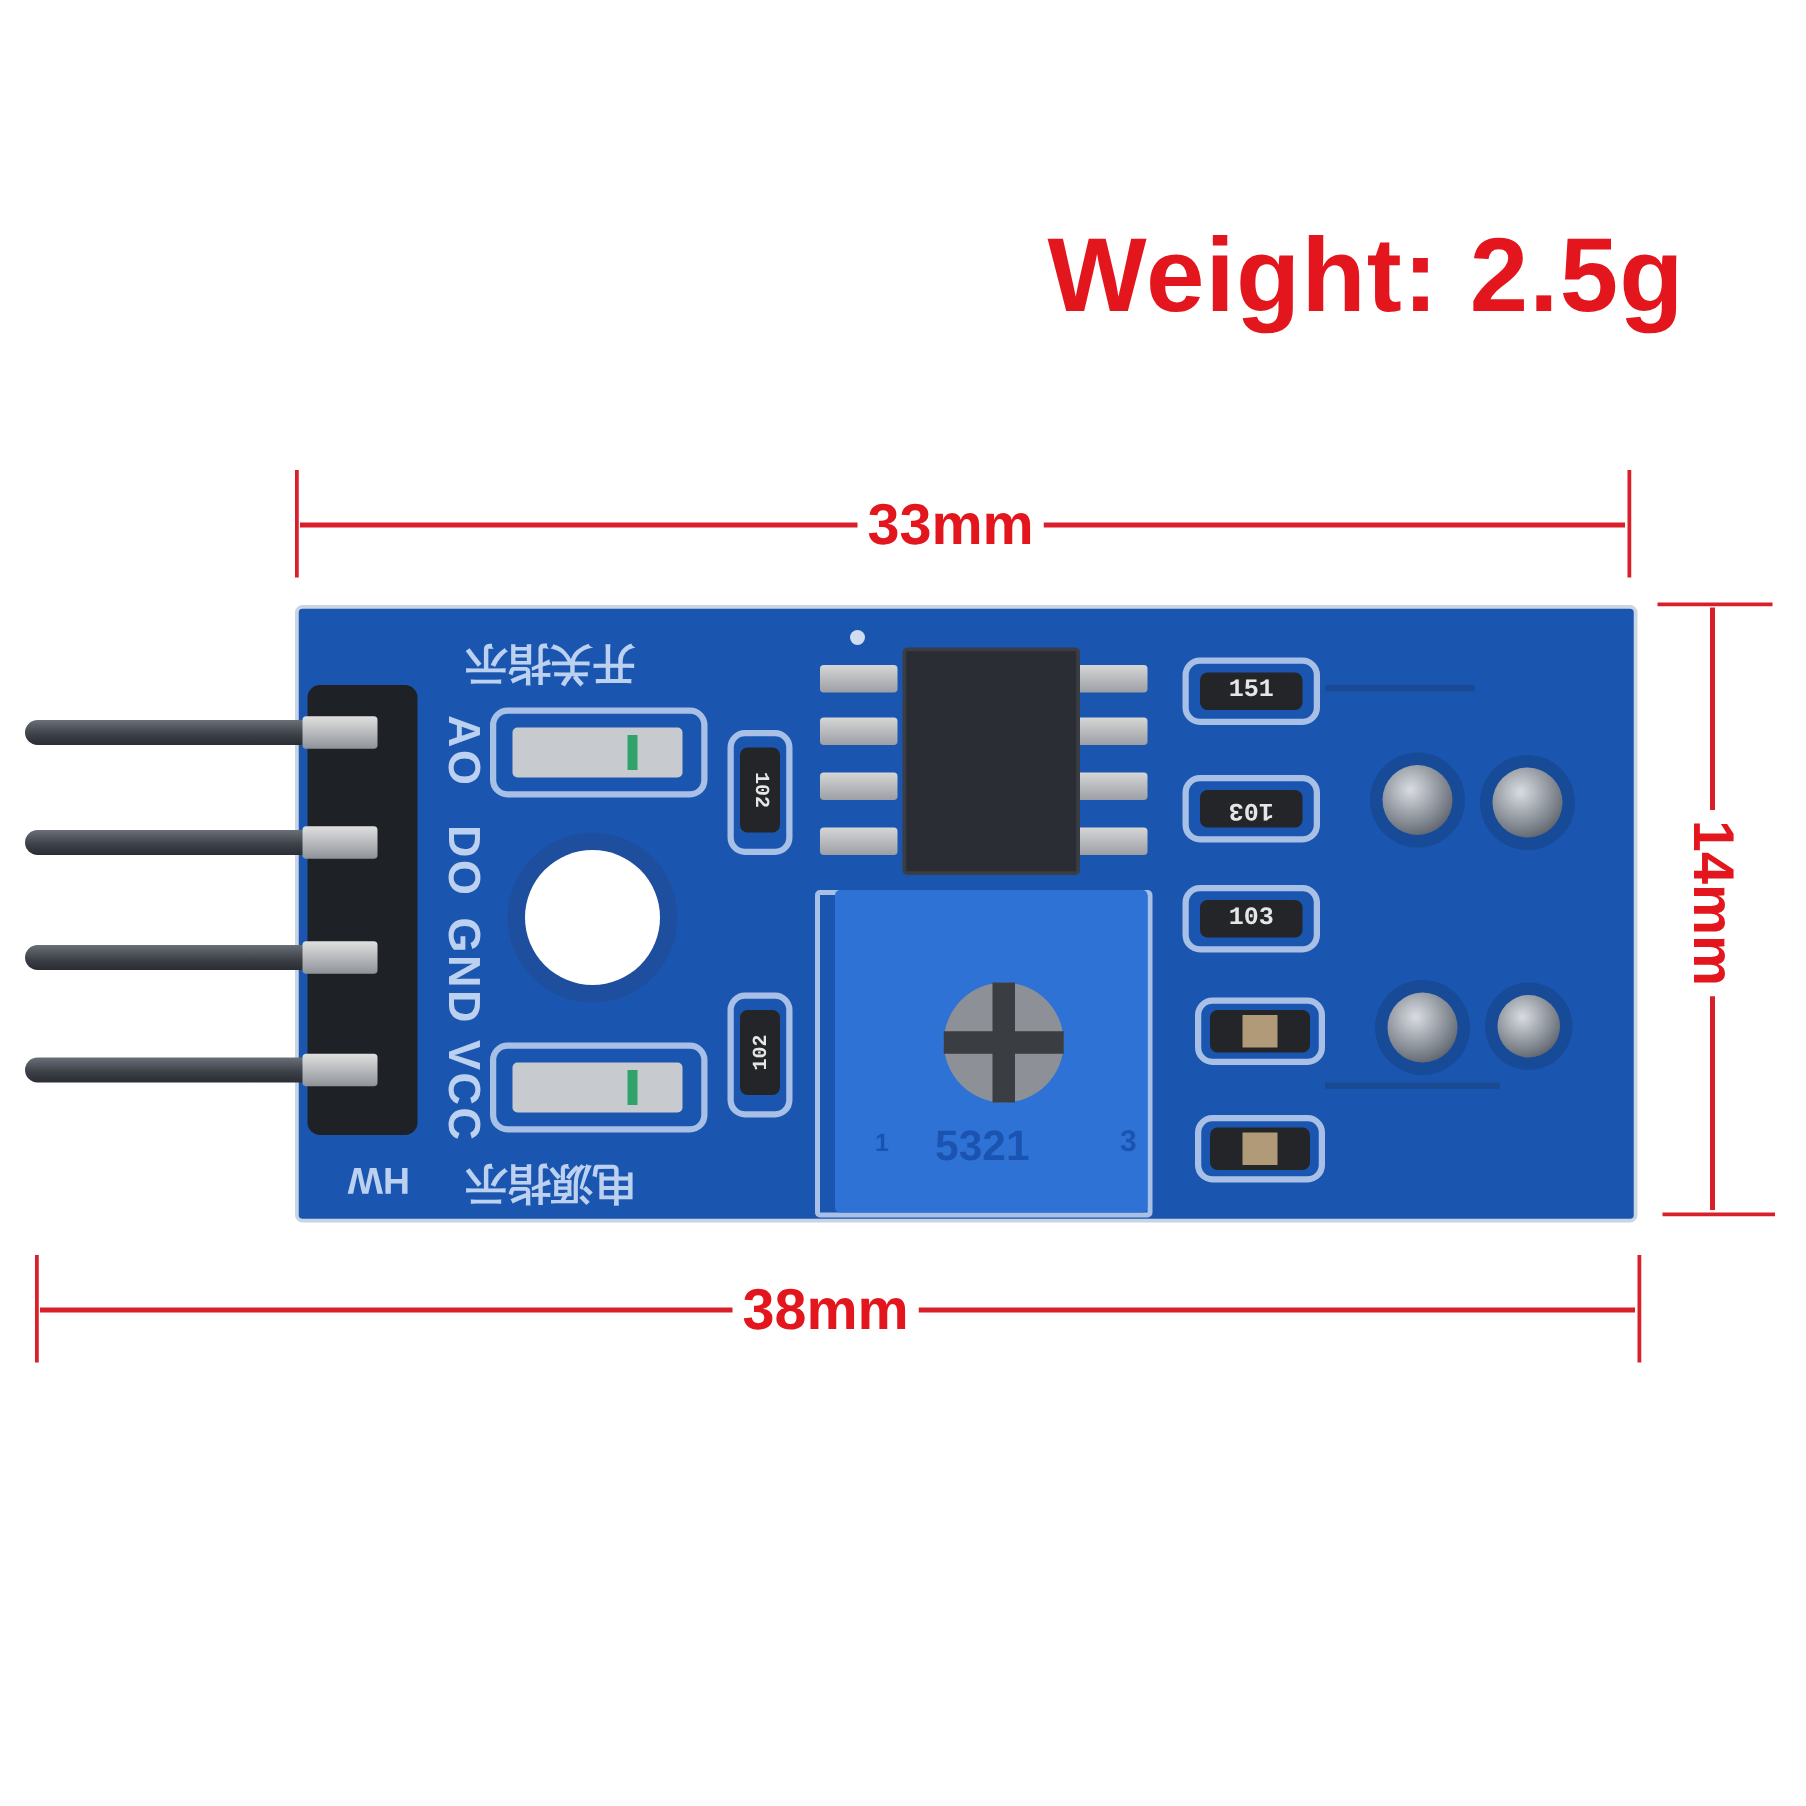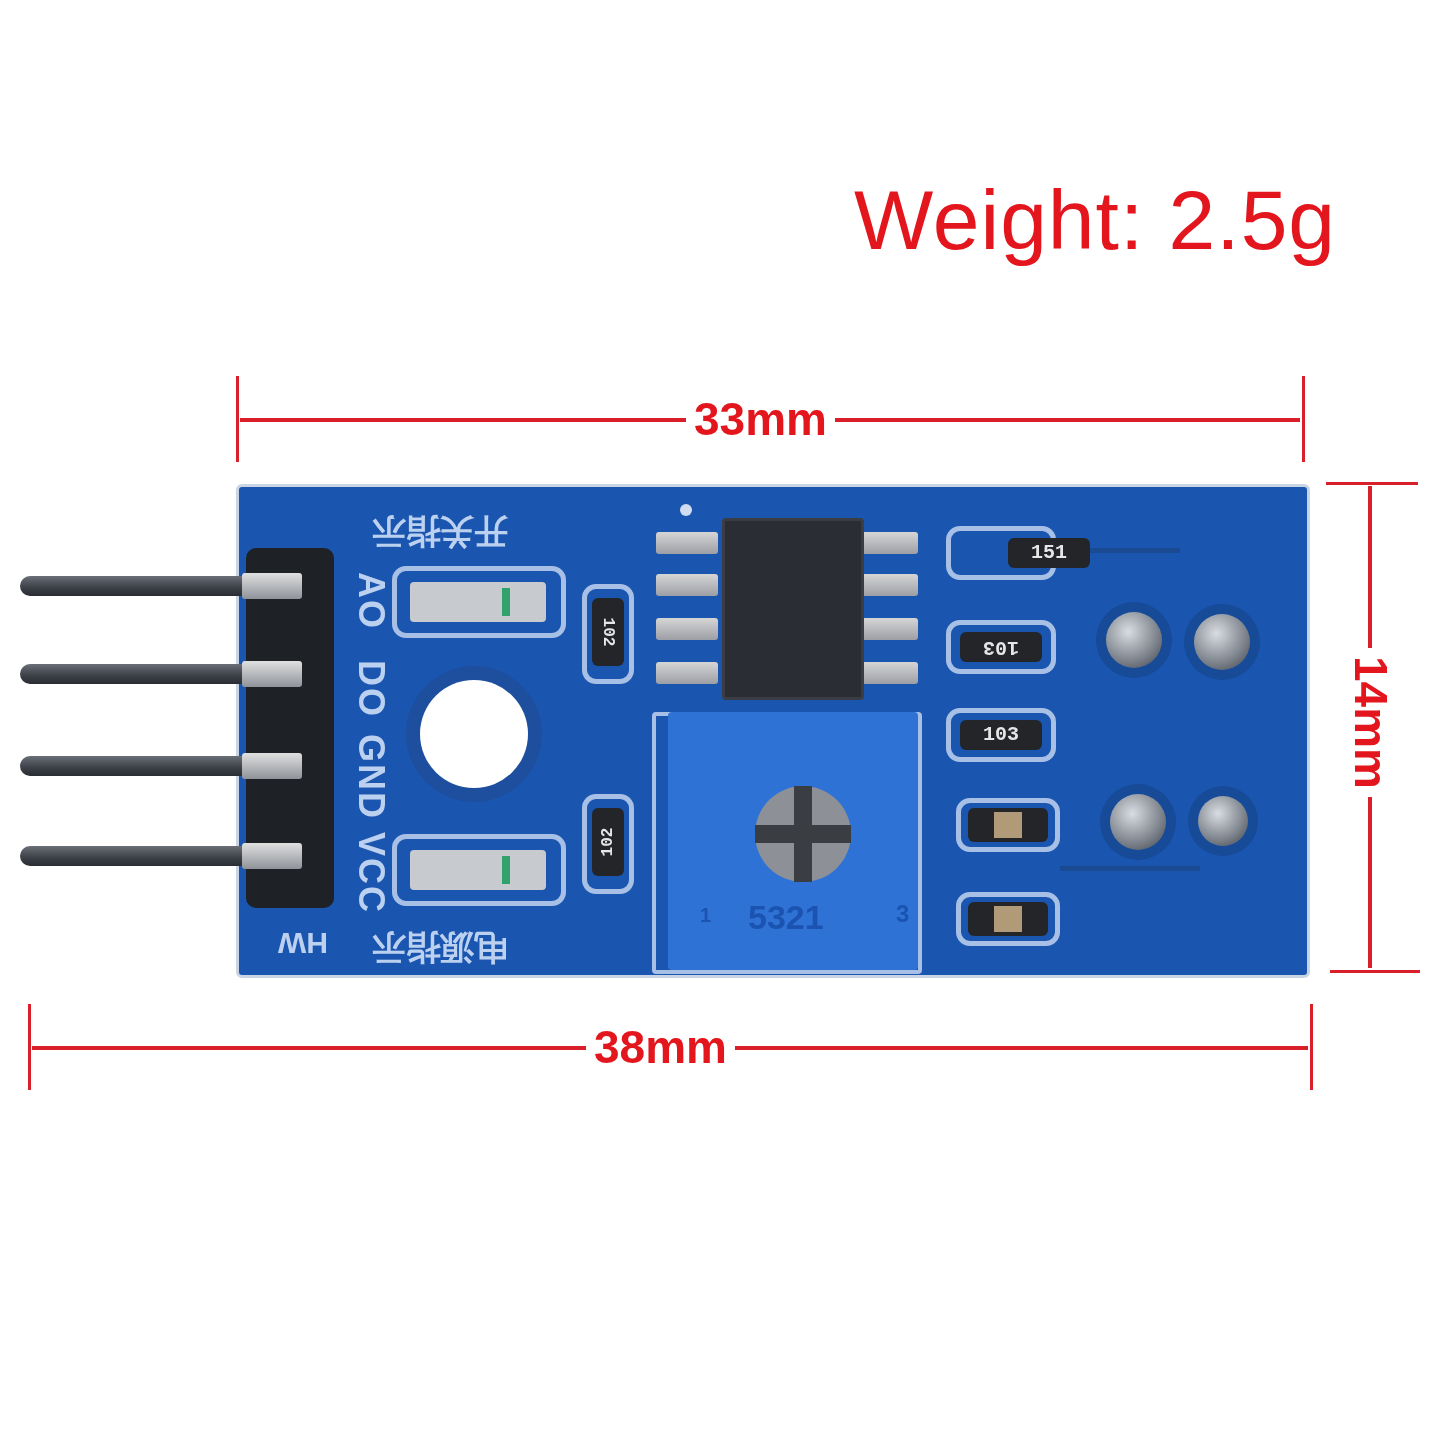--- a/index.html
+++ b/index.html
@@ -1,18 +1,18 @@
 <!DOCTYPE html>
 <html><head>
 <meta charset="utf-8">
 <style>
   html,body{margin:0;padding:0;background:#ffffff;}
   body{width:1445px;height:1445px;position:relative;overflow:hidden;font-family:"Liberation Sans",sans-serif;}
   .abs{position:absolute;}
-  .weight{left:838px;top:170px;font-size:84px;font-weight:normal;color:#e3161d;letter-spacing:1px;white-space:nowrap;line-height:100px;margin-left:16px;}
+  .weight{left:838px;top:170px;font-size:84px;font-weight:bold;color:#e3161d;letter-spacing:1px;white-space:nowrap;line-height:100px;}
   .dim-label{font-size:46px;font-weight:bold;color:#e3161d;background:#fff;padding:0 8px;line-height:50px;white-space:nowrap;font-family:"Liberation Sans Narrow","Liberation Sans",sans-serif;}
   .hline{height:4px;background:#d9202a;}
   .vtick{width:3px;background:#d9202a;}
   .pcb{left:236px;top:484px;width:1074px;height:494px;background:#1a56b0;border:3px solid #c9d4e4;border-radius:6px;box-sizing:border-box;}
   .pin{height:20px;background:linear-gradient(#6a6f78,#3b3f46 60%,#2a2d33);border-radius:10px 0 0 10px;}
   .pin-end{width:60px;height:26px;background:linear-gradient(#e0e0e0,#8f9399);border-radius:3px;}
   .header{left:246px;top:548px;width:88px;height:360px;background:#1e2126;border-radius:10px;}
   .silk{color:#bcd0ef;font-weight:bold;}
   .label-vert{transform:rotate(90deg);transform-origin:left top;font-size:36px;letter-spacing:2px;white-space:nowrap;}
   .pad-outline{border:5px solid #a8c0e6;border-radius:14px;box-sizing:border-box;}
@@ -90,21 +90,21 @@
 <div class="abs ic-lead" style="left:656px;top:618px;"></div>
 <div class="abs ic-lead" style="left:656px;top:662px;"></div>
 <div class="abs ic-lead" style="left:856px;top:532px;"></div>
 <div class="abs ic-lead" style="left:856px;top:574px;"></div>
 <div class="abs ic-lead" style="left:856px;top:618px;"></div>
 <div class="abs ic-lead" style="left:856px;top:662px;"></div>
 <div class="abs ic"></div>
 <div class="abs" style="left:680px;top:504px;width:12px;height:12px;border-radius:50%;background:#d0dcef;"></div>
 
 <div class="abs pad-outline" style="left:946px;top:526px;width:110px;height:54px;"></div>
-<div class="abs res" style="left:1008px;top:538px;width:82px;height:30px;line-height:30px;">151</div>
+<div class="abs res" style="left:960px;top:538px;width:82px;height:30px;line-height:30px;">151</div>
 <div class="abs pad-outline" style="left:946px;top:620px;width:110px;height:54px;"></div>
 <div class="abs res" style="left:960px;top:632px;width:82px;height:30px;line-height:30px;"><span style="display:inline-block;transform:rotate(180deg);">103</span></div>
 <div class="abs pad-outline" style="left:946px;top:708px;width:110px;height:54px;"></div>
 <div class="abs res" style="left:960px;top:720px;width:82px;height:30px;line-height:30px;">103</div>
 <div class="abs pad-outline" style="left:956px;top:798px;width:104px;height:54px;"></div>
 <div class="abs res" style="left:968px;top:808px;width:80px;height:34px;"></div>
 <div class="abs cap" style="left:994px;top:812px;width:28px;height:26px;"></div>
 <div class="abs pad-outline" style="left:956px;top:892px;width:104px;height:54px;"></div>
 <div class="abs res" style="left:968px;top:902px;width:80px;height:34px;"></div>
 <div class="abs cap" style="left:994px;top:906px;width:28px;height:26px;"></div>

